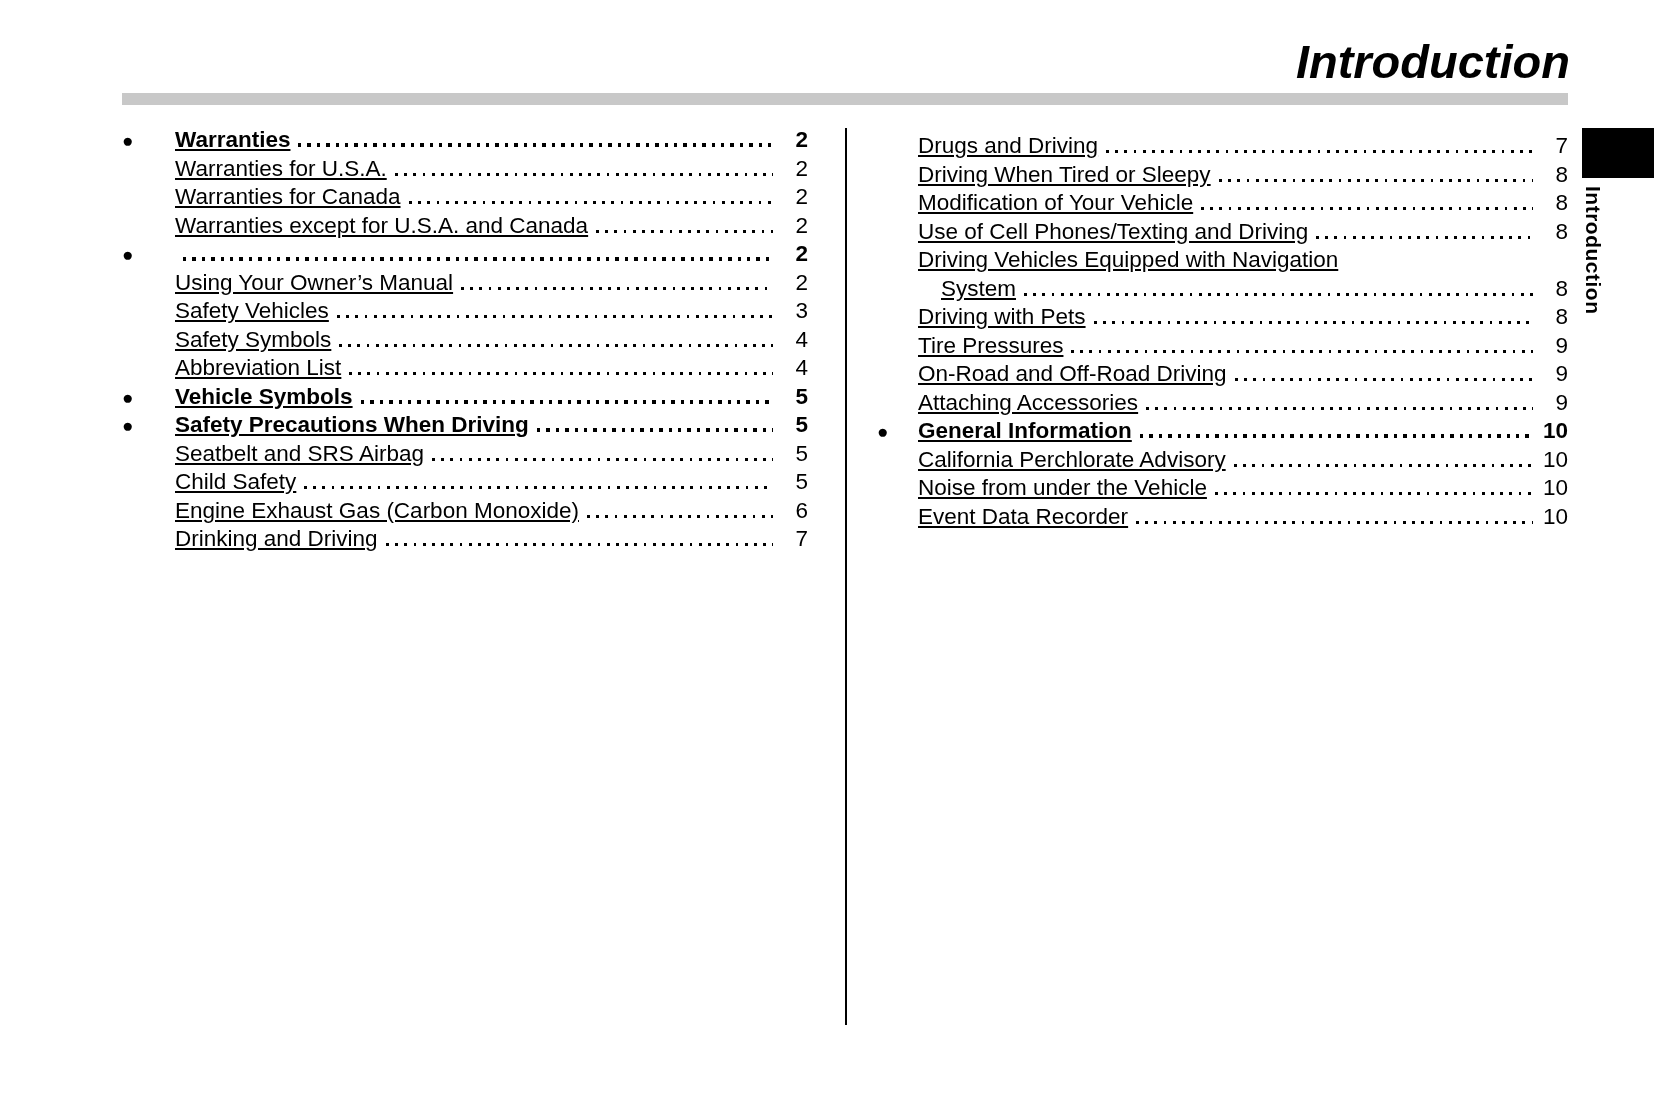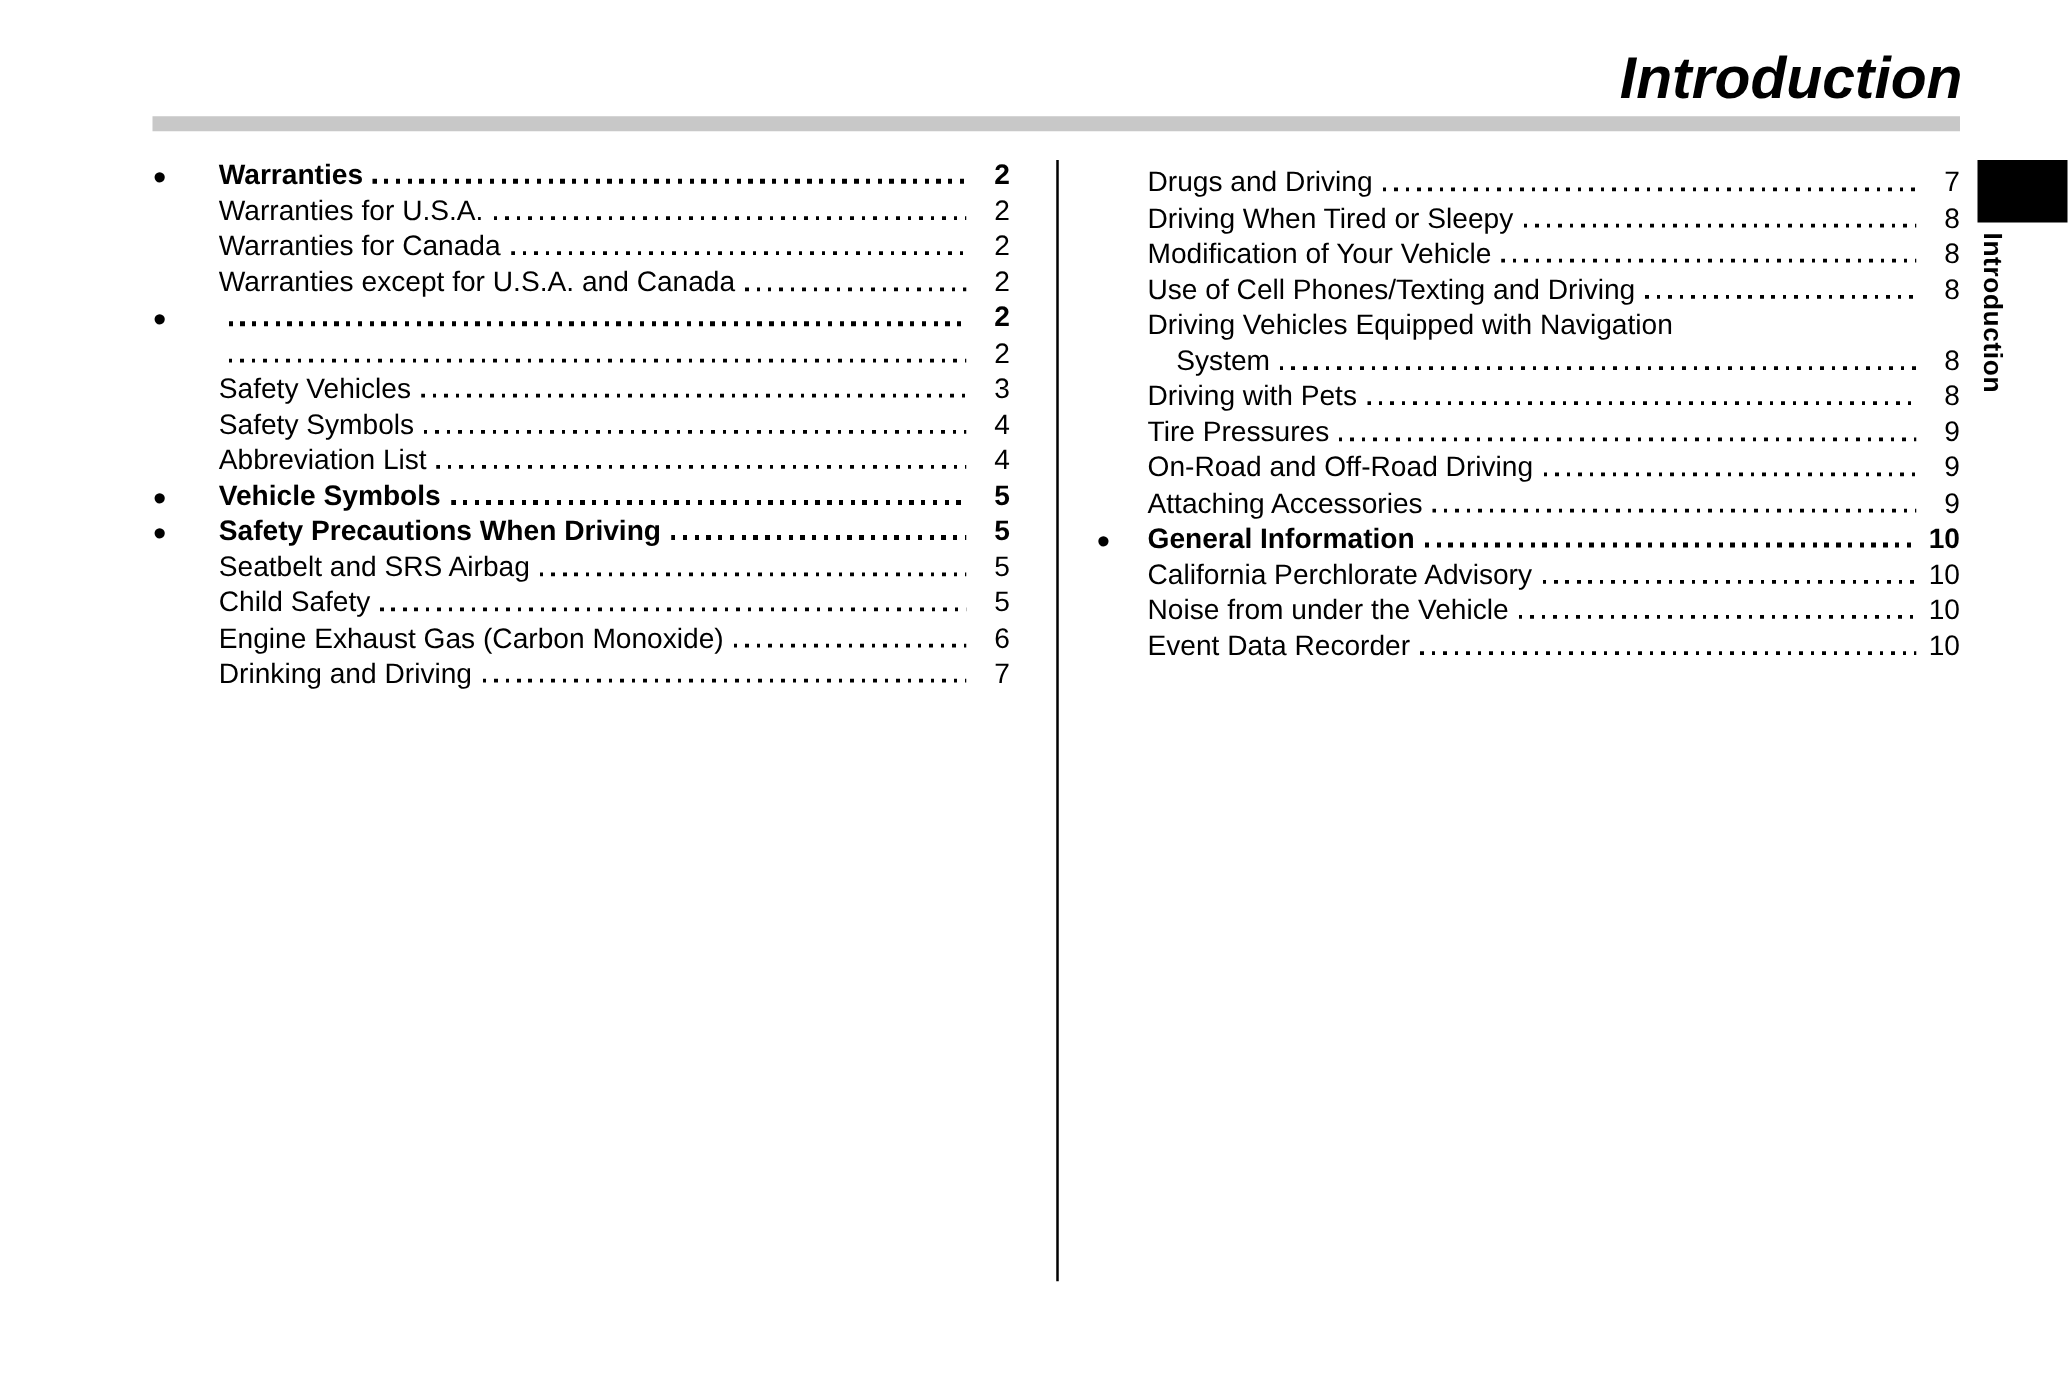--- a/index.html
+++ b/index.html
@@ -69,21 +69,21 @@
     font-size: 22.5px;
     line-height: 28.5px;
     white-space: nowrap;
   }
   .row.bold { font-weight: bold; }
   .bullet-cell {
     flex: 0 0 53px;
     font-size: 19px;
   }
   .col-right .bullet-cell { flex-basis: 41px; }
-  .row .label { flex: 0 0 auto; }
+  .row .label { flex: 0 0 auto; text-decoration: underline; }
   .row.cont .label { margin-left: 23px; }
   .leader {
     display: inline-block;
     flex: 1 1 auto;
     height: 3px;
     margin: 0 7px 0 8px;
     background-image: repeating-linear-gradient(to right, #000 0 2.8px, transparent 2.8px 9.2px);
     background-repeat: repeat-x;
   }
   .row.bold .leader {
@@ -136,20 +136,21 @@
         <span class="leader"></span>
         <span class="pagenum">2</span>
       </div>
       <div class="row bold">
         <span class="bullet-cell">●</span>
         <span class="leader"></span>
         <span class="pagenum">2</span>
       </div>
       <div class="row">
         <span class="bullet-cell"></span>
+        <span class="label">Using Your Owner’s Manual</span>
         <span class="leader"></span>
         <span class="pagenum">2</span>
       </div>
       <div class="row">
         <span class="bullet-cell"></span>
         <span class="label">Safety Vehicles</span>
         <span class="leader"></span>
         <span class="pagenum">3</span>
       </div>
       <div class="row">

